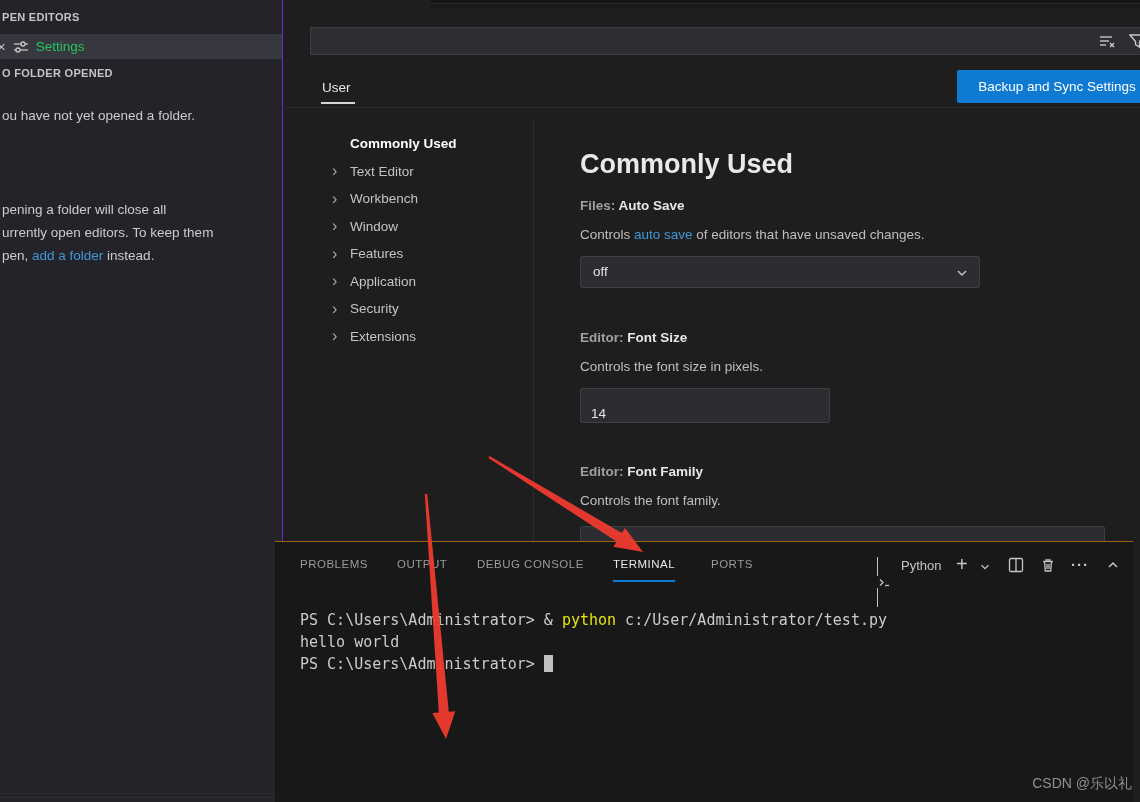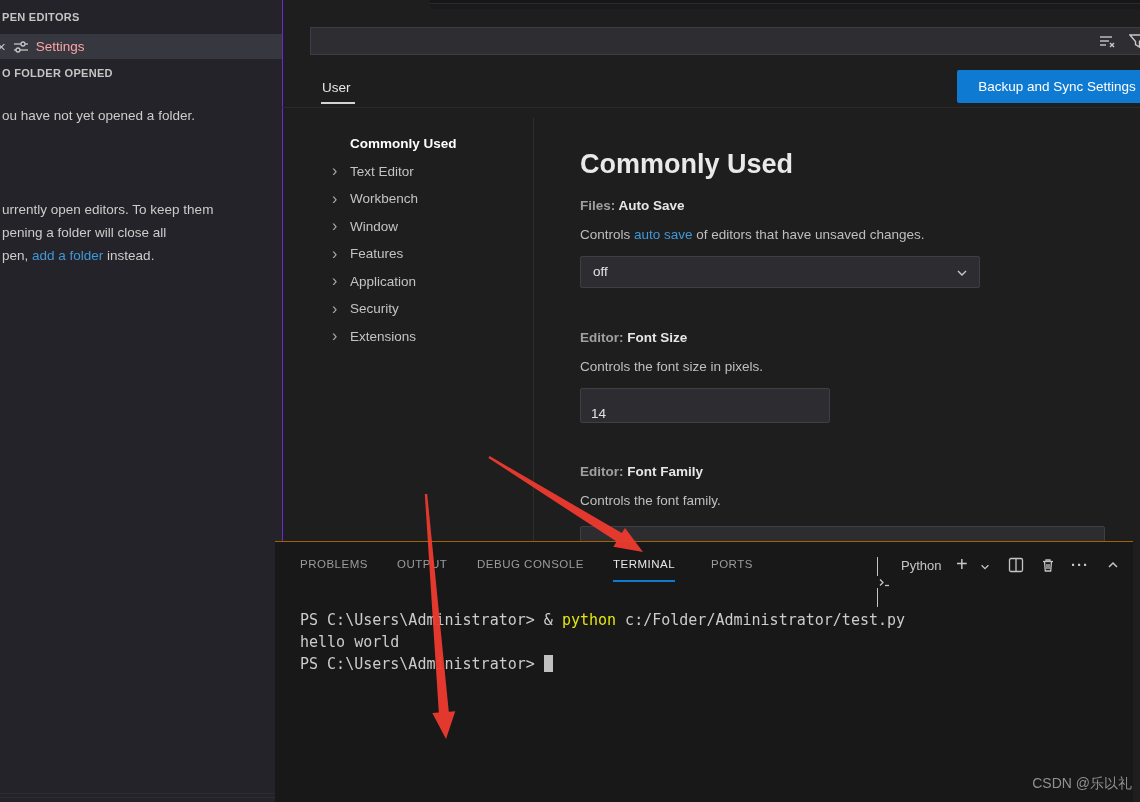--- a/index.html
+++ b/index.html
@@ -4,21 +4,21 @@
 <style>
   html,body{margin:0;padding:0;background:#111;}
   #app{position:relative;width:1140px;height:802px;overflow:hidden;background:#1e1e1e;
        font-family:"Liberation Sans",sans-serif;color:#ccc;-webkit-font-smoothing:antialiased;}
 
   
   .sidebar{position:absolute;left:0;top:0;width:282px;height:802px;background:#232329;border-right:1px solid #6d28d9;}
   .sec-header{position:absolute;left:2px;font-size:11px;font-weight:bold;color:#c5c5c5;letter-spacing:.3px;}
   .settings-row{position:absolute;left:0;top:34px;width:282px;height:25px;background:#37373f;display:flex;align-items:center;gap:7px;cursor:pointer;}
   .settings-row .close-x{font-size:15px;color:#c5c5c5;margin-left:-3px;line-height:1;}
-  .settings-row .lbl{font-size:13.5px;color:#fca5a5;}
+  .settings-row .lbl{font-size:13.5px;color:#22c55e;}
   .sb-text{position:absolute;left:2px;top:108px;font-size:13.5px;color:#cccccc;}
   .open-folder{position:absolute;left:0;top:146px;width:257px;height:32px;background:#0f7ad2;border:none;border-radius:2px;
                color:#fff;font-size:13.5px;font-family:"Liberation Sans",sans-serif;cursor:pointer;}
   .sb-note{position:absolute;left:2px;top:198px;font-size:13.5px;color:#cccccc;line-height:23px;width:262px;}
   .sb-note a{color:#4098d8;text-decoration:none;cursor:pointer;}
   .sb-line{position:absolute;left:0;width:283px;height:1px;background:#2b2b31;}
 
   
   .tabstrip-rest{position:absolute;left:430px;top:0;width:710px;height:9px;background:#1a1a1c;border-top:3px solid #161617;box-sizing:border-box;}
   .tabstrip-line{position:absolute;left:430px;top:3px;width:710px;height:1px;background:#2a2a2c;}
@@ -94,22 +94,22 @@
         </g>
       </svg>
       <span class="lbl">Settings</span>
     </div>
 
     <div class="sec-header" style="top:67px;">O FOLDER OPENED</div>
     <div class="sb-text">ou have not yet opened a folder.</div>
 
 
     <div class="sb-note">
+      <div>pening a folder will close all</div>
       <div>urrently open editors. To keep them</div>
-      <div>pening a folder will close all</div>
       <div><span>pen, </span><a>add a folder</a><span> instead.</span></div>
     </div>
 
     <div class="sb-line" style="top:793px;"></div>
     <div class="sb-line" style="top:797px;"></div>
   </aside>
 
   <main>
     <div class="tabstrip-rest"></div>
     <div class="tabstrip-line"></div>
@@ -240,21 +240,21 @@
         </svg>
     </span>
     <span class="pact more" style="left:796px;top:14px;">···</span>
     <span class="pact" style="left:831px;top:17px;">
       <svg class="ic" width="14" height="12" viewBox="0 0 14 12">
           <polyline points="3,8 7,4 11,8" fill="none" stroke="#c5c5c5" stroke-width="1.5"></polyline>
         </svg>
     </span>
 
     <div class="term">
-      <div><span class="seg">PS C:\Users\Administrator&gt; </span><span class="seg">&amp; </span><span class="seg cmd">python</span><span class="seg"> c:/Folder/Administrator/test.py</span></div>
+      <div><span class="seg">PS C:\Users\Administrator&gt; </span><span class="seg">&amp; </span><span class="seg cmd">python</span><span class="seg"> c:/User/Administrator/test.py</span></div>
       <div><span class="seg">hello world</span></div>
       <div><span class="seg">PS C:\Users\Administrator&gt; </span><span class="cursor"></span></div>
     </div>
   </section>
 
   <div class="watermark">CSDN @乐以礼</div>
 
   <svg class="overlay" viewBox="0 0 1140 802">
     <polygon class="arrow" points="488.4,458.0 616.6,541.6 613.4,546.7 643,552 625.0,527.9 621.8,533.0 489.6,456.0"></polygon>
     <polygon class="arrow" points="424.8,494.1 438.8,712.5 432.3,713.0 446,739 455.3,711.2 448.8,711.7 427.2,493.9"></polygon>

